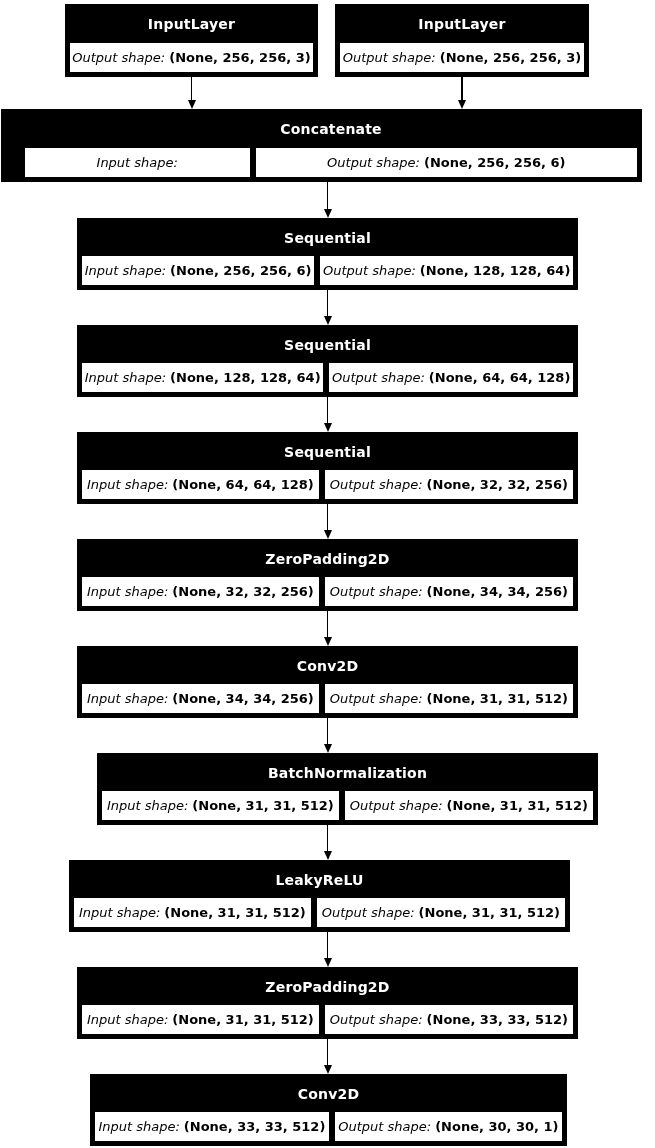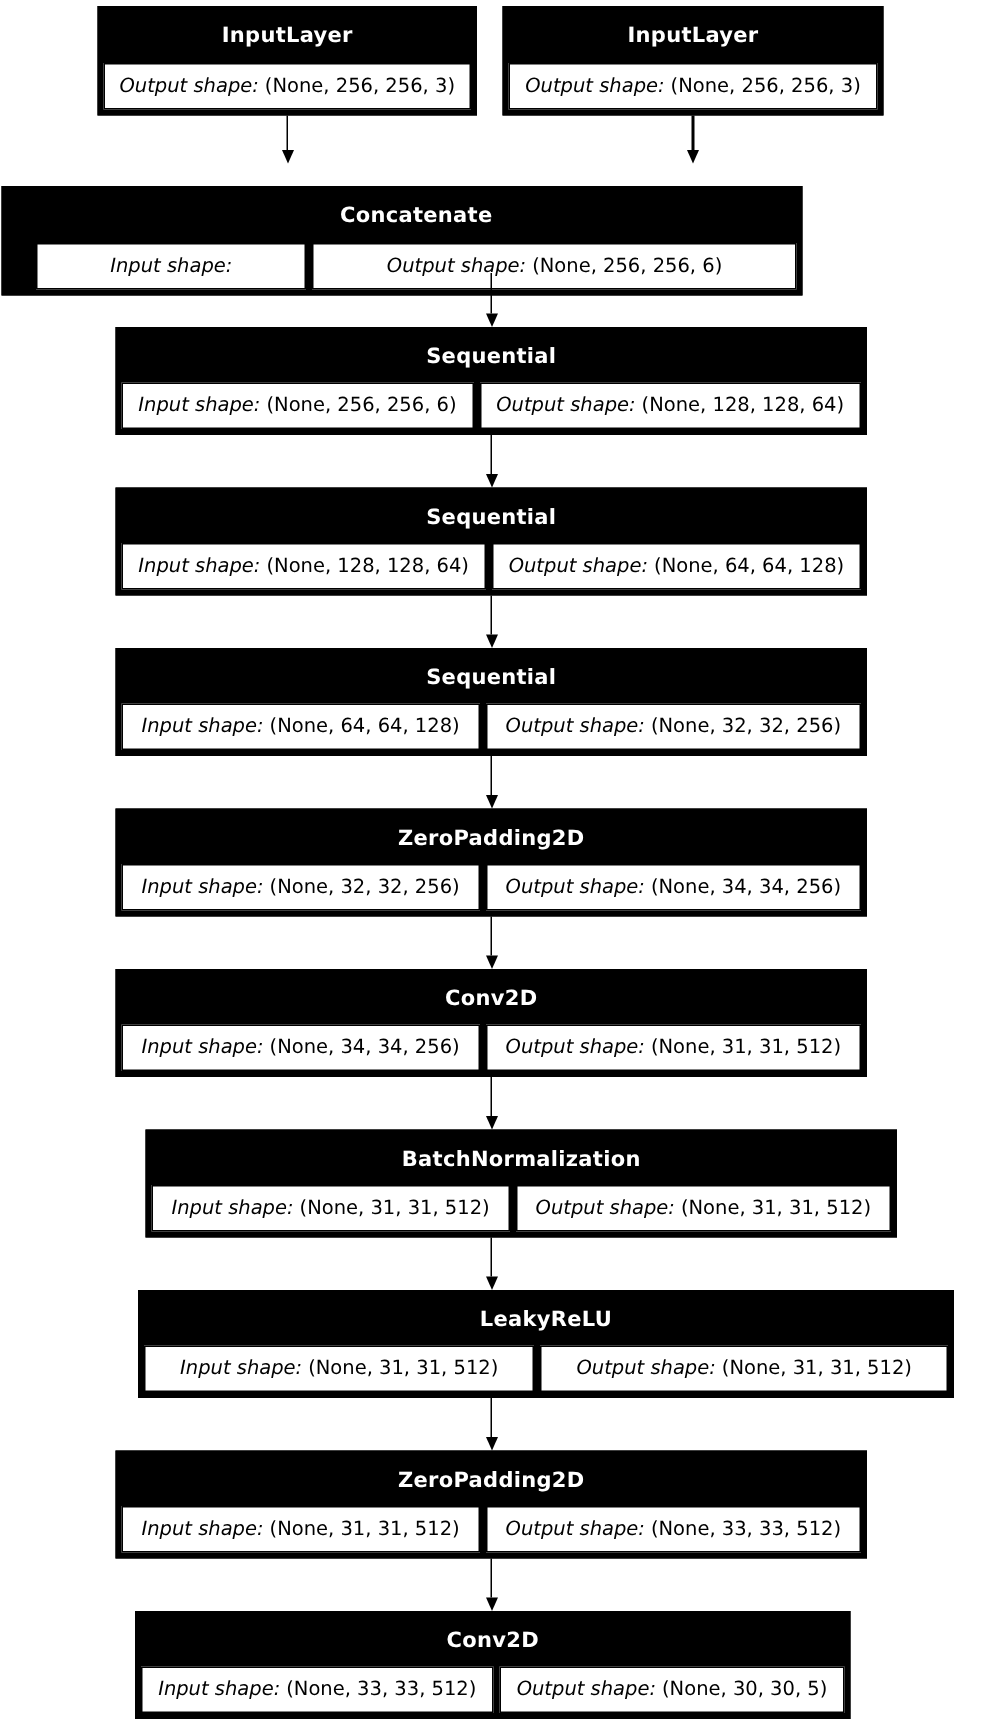--- a/index.html
+++ b/index.html
@@ -41,21 +41,21 @@
     margin: 0 2px 2px 2px;
     display: flex;
     align-items: center;
     justify-content: center;
     font-size: 13px;
     color: #000000;
     white-space: nowrap;
     overflow: hidden;
   }
   .cell-label { font-weight: normal; font-style: italic; }
-  .cell-value { font-weight: normal; margin-left: 4px; }
+  .cell-value { font-weight: bold; margin-left: 4px; }
   .edge {
     position: absolute;
     width: 10px;
     display: flex;
     flex-direction: column;
     align-items: center;
   }
   .edge-line {
     width: 1.5px;
     background: #000000;
@@ -85,21 +85,21 @@
     </div>
     <div class="node" style="left: 335px; top: 4px; width: 254px; height: 73px;">
       <div class="node-title">InputLayer</div>
       <div class="node-cells">
         <div class="node-cell">
           <span class="cell-label">Output shape:</span>
           <span class="cell-value">(None, 256, 256, 3)</span>
         </div>
       </div>
     </div>
-    <div class="node" style="left: 1px; top: 124px; width: 534px; height: 73px; padding-left: 19px;">
+    <div class="node" style="left: 1px; top: 109px; width: 641px; height: 73px; padding-left: 19px;">
       <div class="node-title">Concatenate</div>
       <div class="node-cells">
         <div class="node-cell">
           <span class="cell-label">Input shape:</span>
         </div>
         <div class="node-cell">
           <span class="cell-label">Output shape:</span>
           <span class="cell-value">(None, 256, 256, 6)</span>
         </div>
       </div>
@@ -175,21 +175,21 @@
         <div class="node-cell">
           <span class="cell-label">Input shape:</span>
           <span class="cell-value">(None, 31, 31, 512)</span>
         </div>
         <div class="node-cell">
           <span class="cell-label">Output shape:</span>
           <span class="cell-value">(None, 31, 31, 512)</span>
         </div>
       </div>
     </div>
-    <div class="node" style="left: 92px; top: 860px; width: 544px; height: 72px;">
+    <div class="node" style="left: 69px; top: 860px; width: 501px; height: 72px;">
       <div class="node-title">LeakyReLU</div>
       <div class="node-cells">
         <div class="node-cell">
           <span class="cell-label">Input shape:</span>
           <span class="cell-value">(None, 31, 31, 512)</span>
         </div>
         <div class="node-cell">
           <span class="cell-label">Output shape:</span>
           <span class="cell-value">(None, 31, 31, 512)</span>
         </div>
@@ -210,21 +210,21 @@
     </div>
     <div class="node" style="left: 90px; top: 1074px; width: 477px; height: 72px;">
       <div class="node-title">Conv2D</div>
       <div class="node-cells">
         <div class="node-cell">
           <span class="cell-label">Input shape:</span>
           <span class="cell-value">(None, 33, 33, 512)</span>
         </div>
         <div class="node-cell">
           <span class="cell-label">Output shape:</span>
-          <span class="cell-value">(None, 30, 30, 5)</span>
+          <span class="cell-value">(None, 30, 30, 1)</span>
         </div>
       </div>
     </div>
     <div class="edge" style="left: 186.5px; top: 77px; height: 32px;">
       <div class="edge-line"></div>
       <div class="edge-head"></div>
     </div>
     <div class="edge" style="left: 457px; top: 77px; height: 32px;">
       <div class="edge-line"></div>
       <div class="edge-head"></div>

